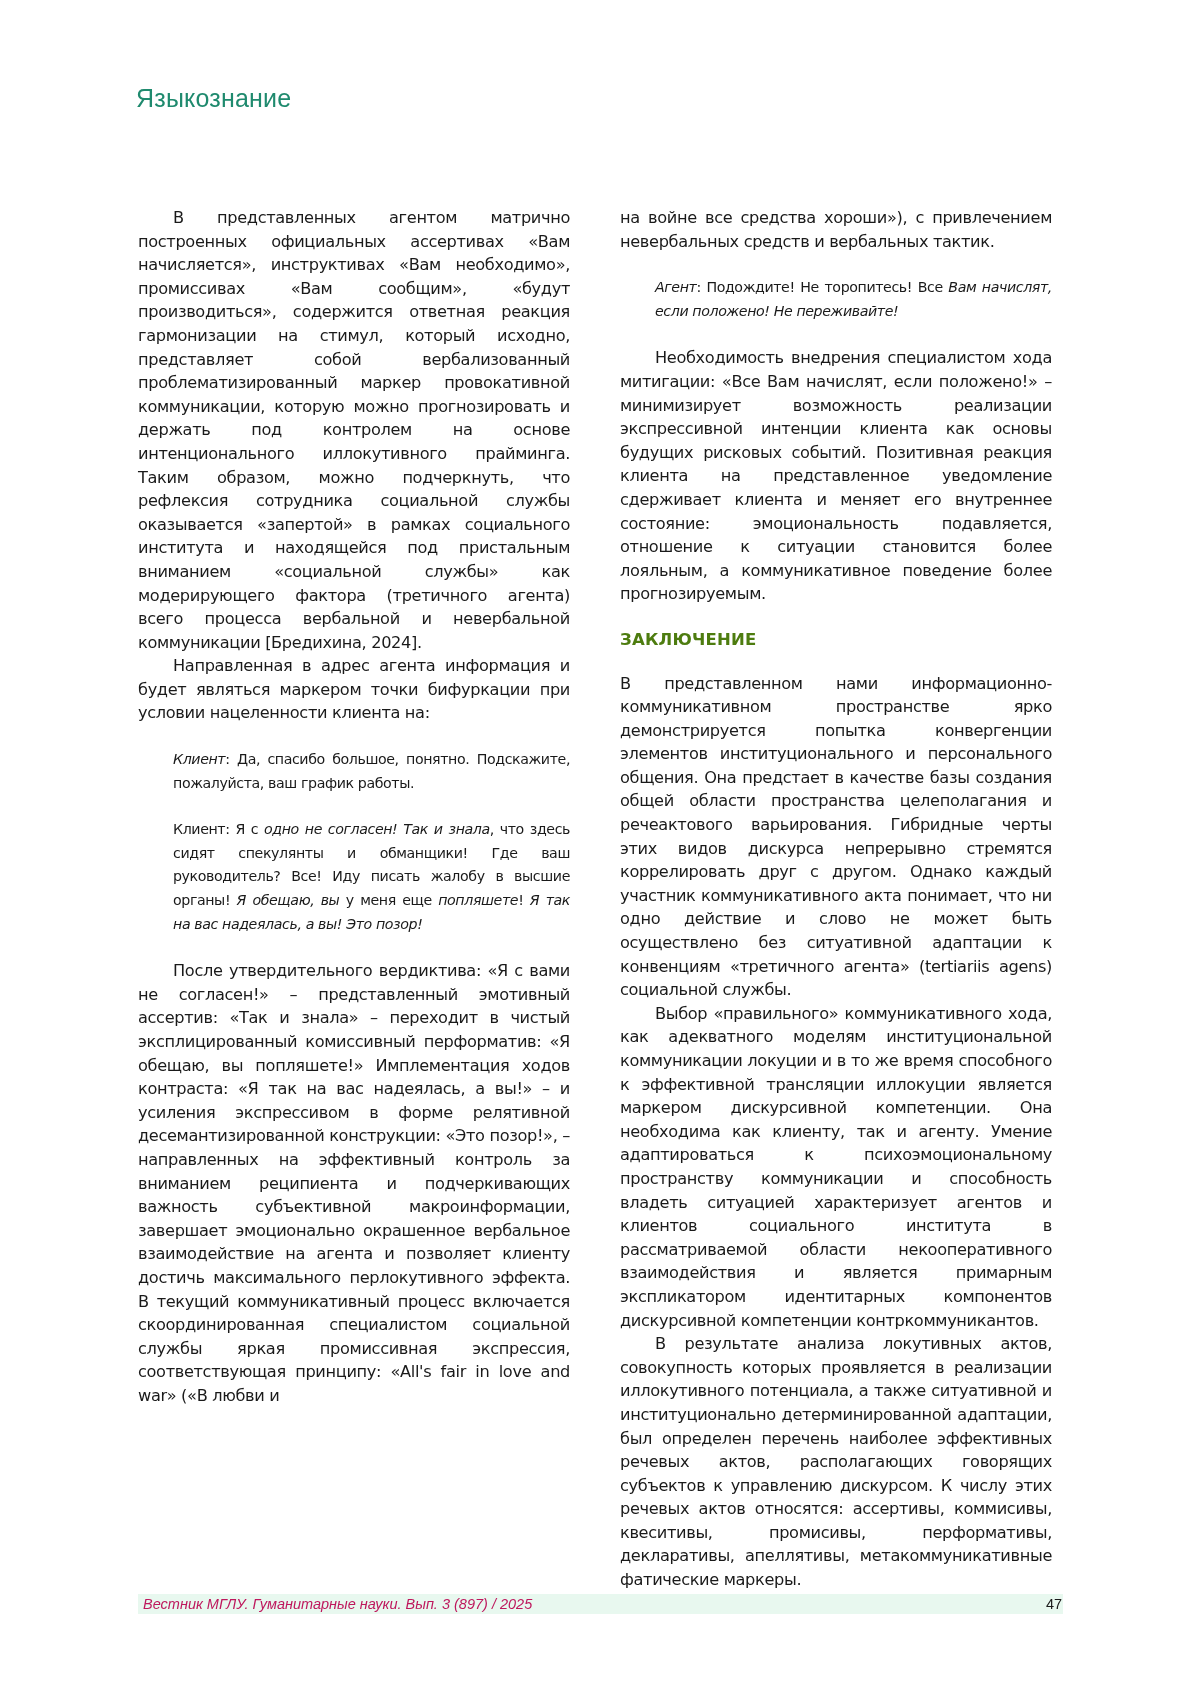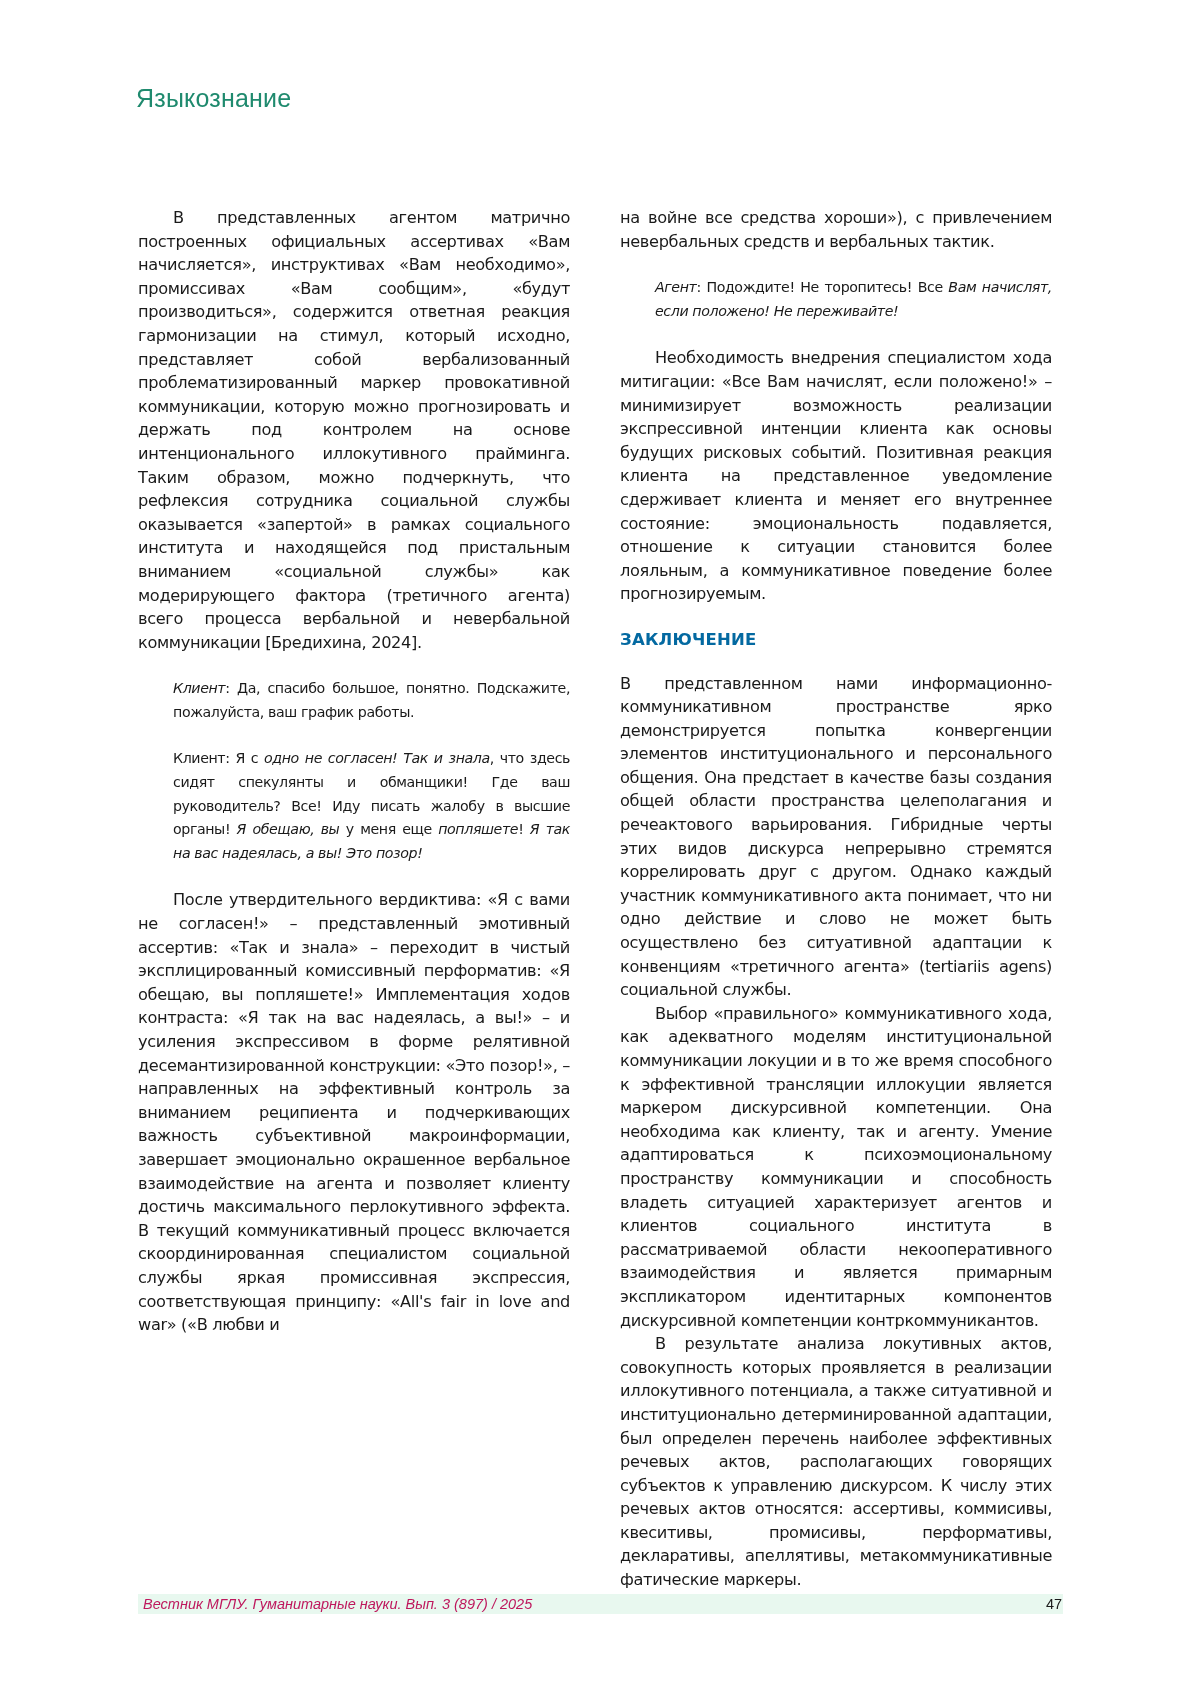--- a/index.html
+++ b/index.html
@@ -9,36 +9,37 @@
                    font-family: "Liberation Sans", sans-serif; font-weight: normal; letter-spacing: 0.2px; }
   .col { position: absolute; top: 196px; width: 432px; font-size: 16.2px; line-height: 23.6px;
          font-family: "DejaVu Sans", sans-serif; letter-spacing: -0.35px; margin-top: 10px; }
   .col-left { left: 138px; }
   .col-right { left: 620px; }
   p { margin: 0; text-align: justify; hyphens: manual; }
   .indent { text-indent: 35px; }
   .quote { margin: 23px 0 23px 35px; font-size: 14.2px; line-height: 23.6px; text-align: justify;
            letter-spacing: -0.4px; }
   .quote i { }
-  .heading2 { color: #0369a1; font-weight: bold; font-size: 16.5px; margin: 22px 0 20px 0;
+  .heading2 { color: #4d7c0f; font-weight: bold; font-size: 16.5px; margin: 22px 0 20px 0;
               letter-spacing: 0.2px; }
   .footer-bar { position: absolute; left: 138px; top: 1594px; width: 925px; height: 20px;
                 background: #e8f8ef; }
   .footer-left { position: absolute; left: 143px; top: 1594px; font-size: 14.5px; line-height: 20px;
                  font-style: italic; font-family: "Liberation Sans", sans-serif; color: #be185d; }
   .footer-right { position: absolute; left: 1046px; top: 1594px; font-size: 14.5px; line-height: 20px;
                   font-family: "Liberation Sans", sans-serif; color: #1a1a1a; }
 </style>
 </head>
 <body>
 
 <div class="section-title">Языкознание</div>
 
 <div class="col col-left">
   <p class="indent">В представленных агентом матрично построенных официальных ассертивах «Вам начисляется», инструктивах «Вам необходимо», промиссивах «Вам сообщим», «будут производиться», содержится ответная реакция гармонизации на стимул, который исходно, представляет собой вербализованный проблематизированный маркер провокативной коммуникации, которую можно прогнозировать и держать под контролем на основе интенционального иллокутивного прайминга. Таким образом, можно подчеркнуть, что рефлексия сотрудника социальной службы оказывается «запертой» в рамках социального института и находящейся под пристальным вниманием «социальной службы» как модерирующего фактора (третичного агента) всего процесса вербальной и невербальной коммуникации [Бредихина, 2024].</p>
+  <p class="indent">Направленная в адрес агента информация и будет являться маркером точки бифуркации при условии нацеленности клиента на:</p>
   <div class="quote">
     <i>Клиент</i><span>: Да, спасибо большое, понятно. Подскажите, пожалуйста, ваш график работы.</span>
   </div>
   <div class="quote">
     <span>Клиент: Я с </span><i>одно не согласен! Так и знала</i><span>, что здесь сидят спекулянты и обманщики! Где ваш руководитель? Все! Иду писать жалобу в высшие органы! </span><i>Я обещаю, вы</i><span> у меня еще </span><i>попляшете</i><span>! </span><i>Я так на вас надеялась, а вы! Это позор!</i>
   </div>
   <p class="indent">После утвердительного вердиктива: «Я с вами не согласен!» – представленный эмотивный ассертив: «Так и знала» – переходит в чистый эксплицированный комиссивный перформатив: «Я обещаю, вы попляшете!» Имплементация ходов контраста: «Я так на вас надеялась, а вы!» – и усиления экспрессивом в форме релятивной десемантизированной конструкции: «Это позор!», – направленных на эффективный контроль за вниманием реципиента и подчеркивающих важность субъективной макроинформации, завершает эмоционально окрашенное вербальное взаимодействие на агента и позволяет клиенту достичь максимального перлокутивного эффекта. В текущий коммуникативный процесс включается скоординированная специалистом социальной службы яркая промиссивная экспрессия, соответствующая принципу: «All's fair in love and war» («В любви и</p>
 </div>
 
 <div class="col col-right">

